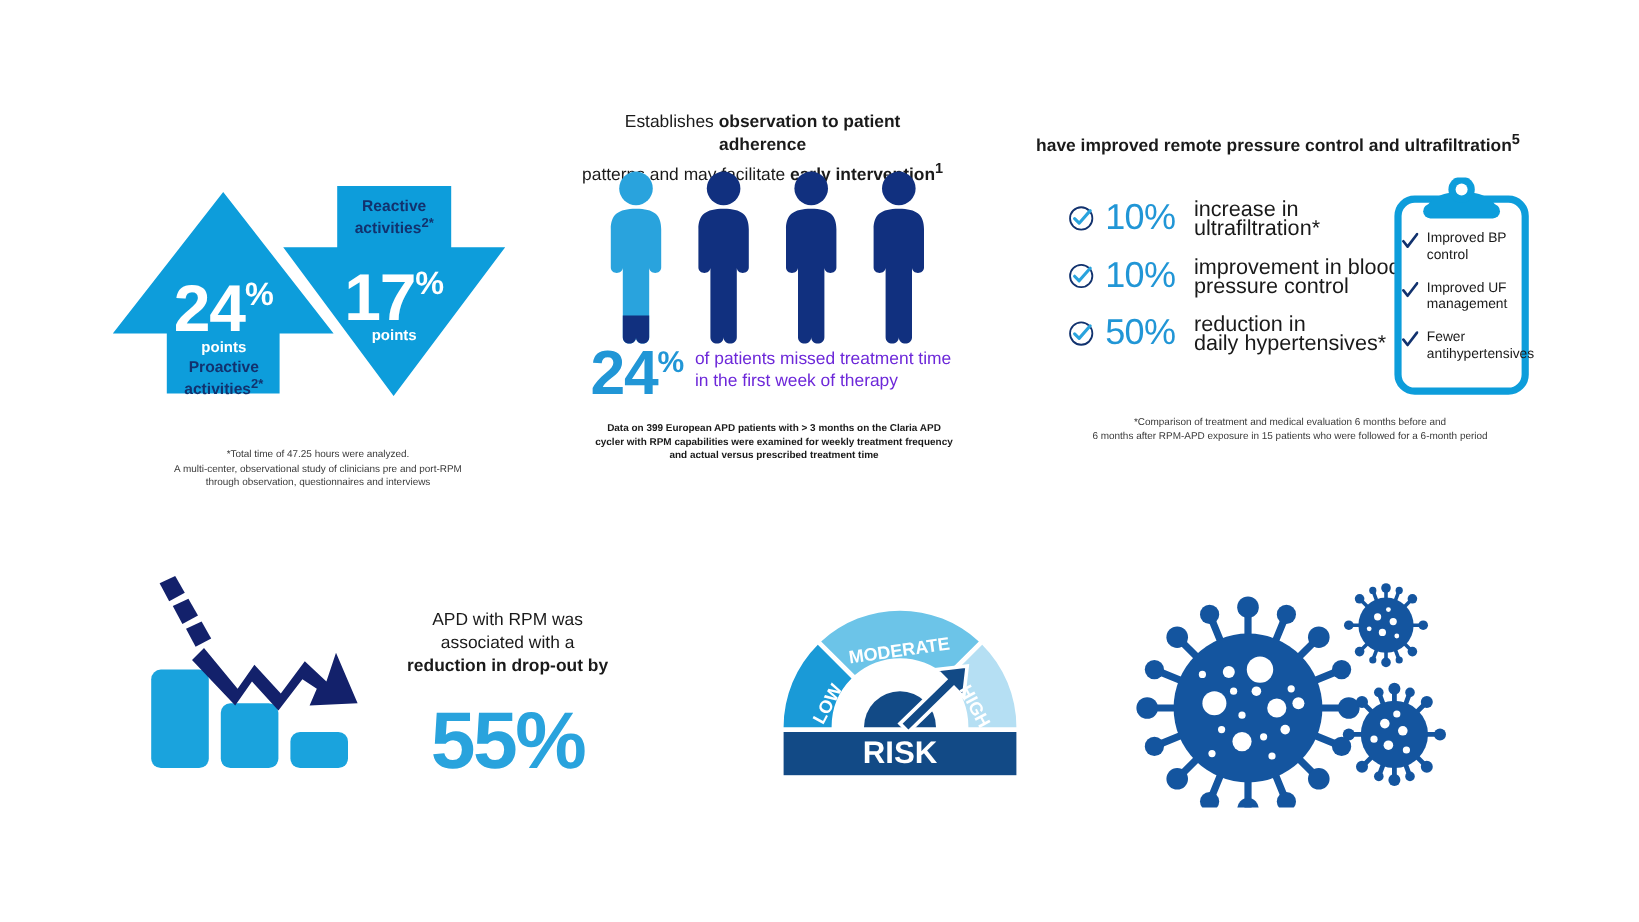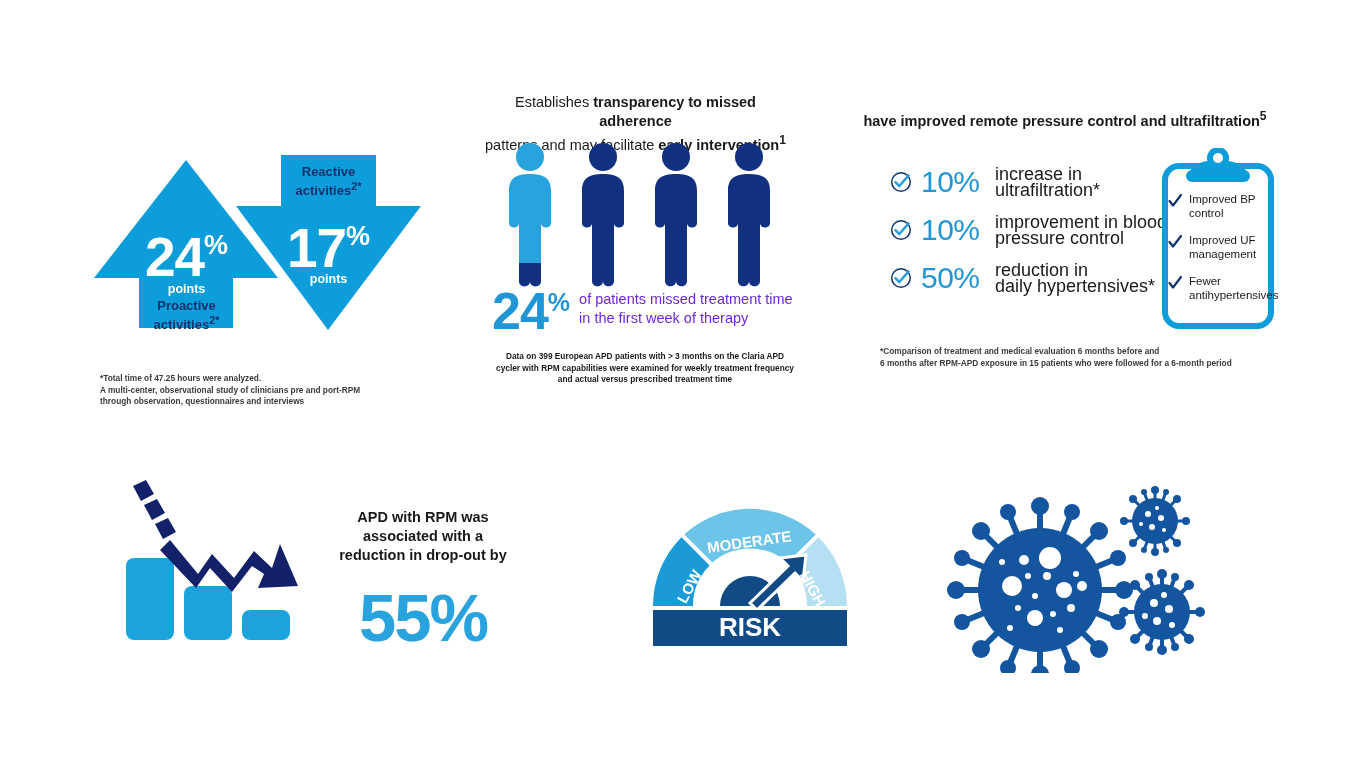--- a/index.html
+++ b/index.html
@@ -15,24 +15,25 @@
   .hdr {
     text-align: center;
     font-size: 14.5px;
     line-height: 19px;
     color: #1a1a1a;
     font-weight: 400;
   }
   .hdr b { font-weight: 700; }
 
   .footnote {
+    text-align: center;
     font-size: 8.3px;
     line-height: 11.5px;
     color: #3a3a3a;
-    font-weight: 700;
+    font-weight: 400;
   }
   .footnote-bold {
     text-align: center;
     font-size: 8.3px;
     line-height: 11.5px;
     color: #1a1a1a;
     font-weight: 700;
   }
 
   .arrow-label {
@@ -76,21 +77,21 @@
   }
   .stat-desc { color: #1a1a1a; font-size: 18px; line-height: 16.5px; }
 
   .clip-item { display: flex; align-items: flex-start; margin-bottom: 13px; }
   .clip-txt { color: #1a1a1a; font-size: 11.5px; line-height: 14px; margin-left: 7px; }
 
   .bl-head {
     text-align: center; color: #1a1a1a;
     font-size: 14.5px; line-height: 19px; font-weight: 700;
   }
-  .bl-head .light { font-weight: 700; }
+  .bl-head .light { font-weight: 400; }
   .bl-big {
     text-align: center; color: #29a3dd;
     font-size: 67px; font-weight: 700; line-height: 86px; letter-spacing: -2px;
   }
 </style>
 </head>
 <body>
 
 <div class="stage">
 
@@ -137,21 +138,21 @@
   </div>
 
   <div class="abs" style="left:100px; top:373px; width:330px;">
     <div class="footnote">*Total time of 47.25 hours were analyzed.</div>
     <div class="footnote">A multi-center, observational study of clinicians pre and port-RPM</div>
     <div class="footnote">through observation, questionnaires and interviews</div>
   </div>
 
   <div class="abs" style="left:483px; top:93px; width:305px;">
     <div class="hdr">
-      <span>Establishes </span><b>transparency to missed adherence</b><br>
+      <span>Establishes </span><b>observation to patient adherence</b><br>
       <span>patterns and may facilitate </span><b>early intervention</b><b><sup>1</sup></b>
     </div>
   </div>
 
   <div class="abs" style="left:500px; top:140px;">
     <svg width="290" height="150" viewBox="0 0 290 150">
       <defs>
         <g id="person">
           <circle cx="25" cy="14" r="14"></circle>
           <path d="M25,31 C10,31 4,36 4,48 L4,80 C4,86 14,86 14,80 L14,56 L14,92 L14,138 C14,145 25,145 25,138 L25,98 L25,138 C25,145 36,145 36,138 L36,92 L36,56 L36,80 C36,86 46,86 46,80 L46,48 C46,36 40,31 25,31 Z"></path>

